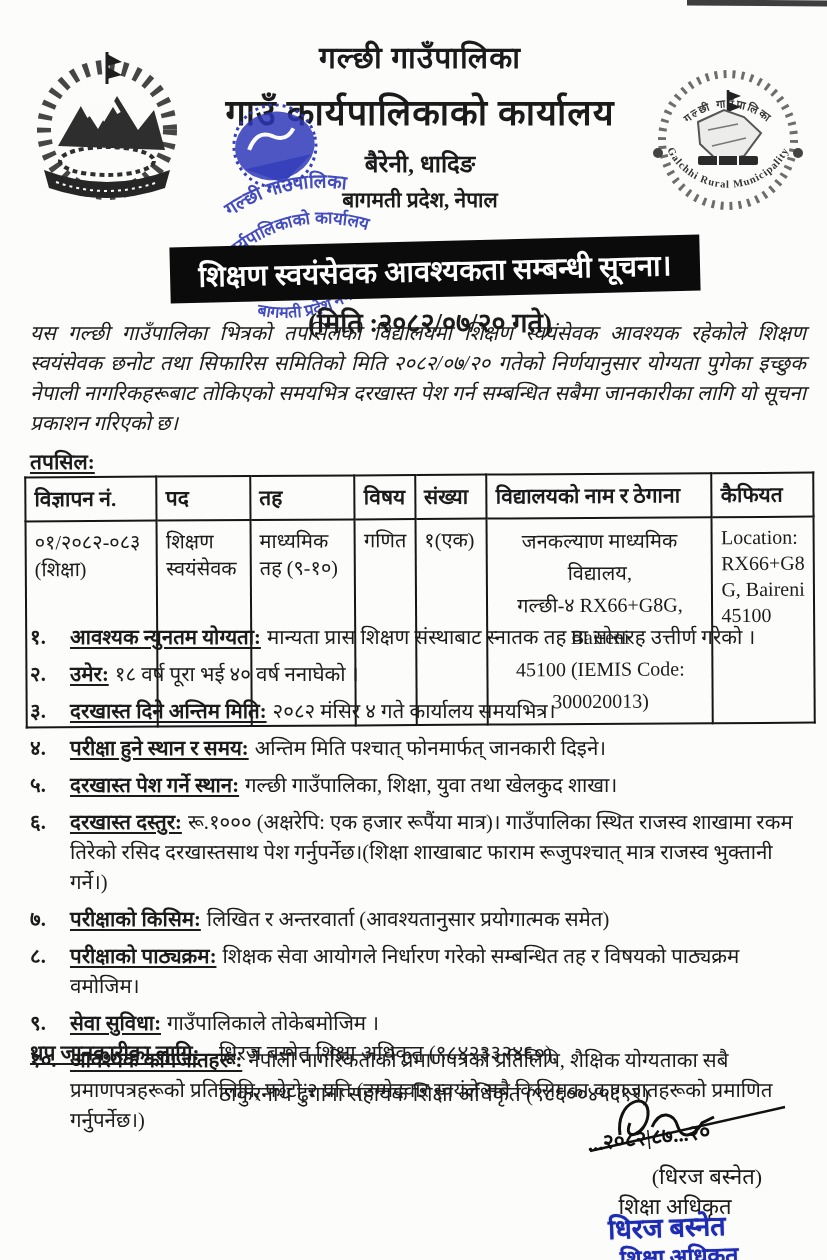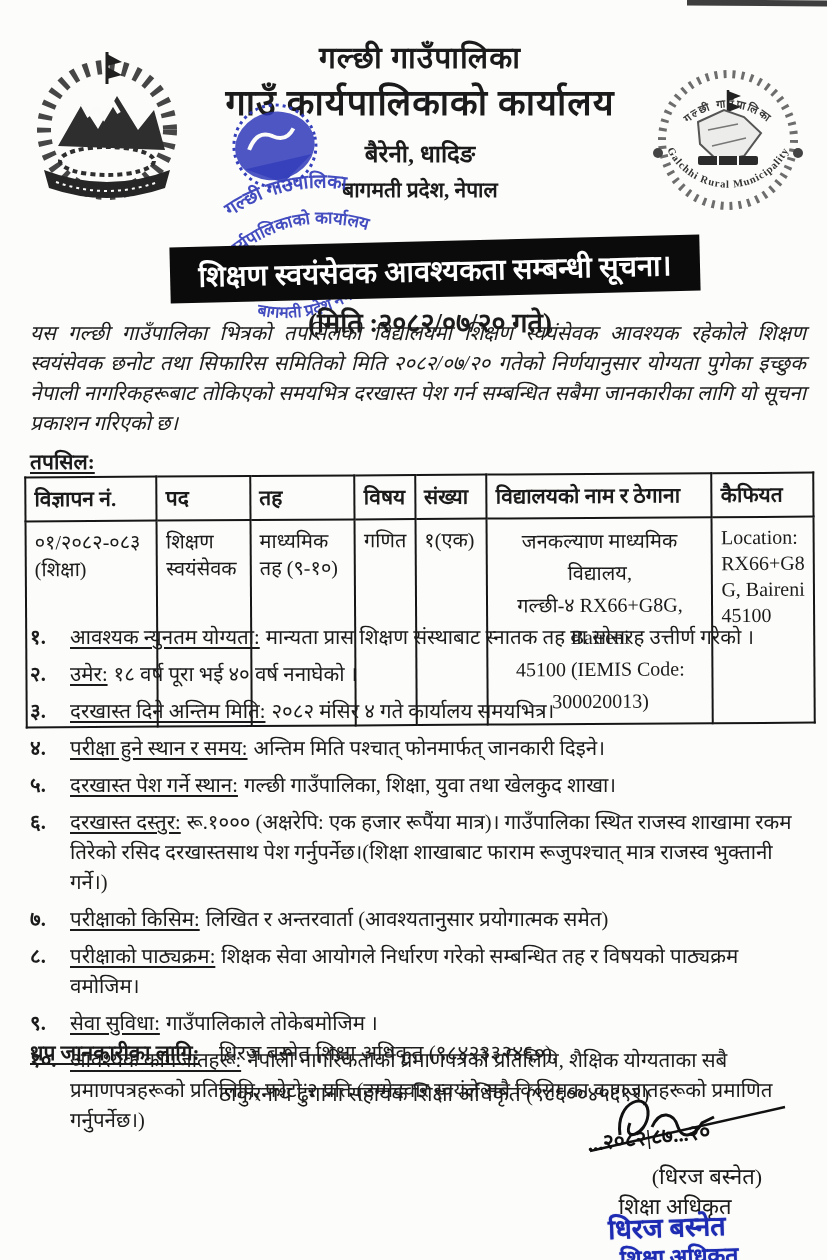--- a/index.html
+++ b/index.html
@@ -6,21 +6,21 @@
   .page{
     position:relative; width:827px; height:1260px; margin:0 auto;
     background:#fcfcfa; overflow:hidden;
     font-family:"Liberation Serif","DejaVu Serif",serif;
     color:#1b1b1b;
   }
   .scan-strip{position:absolute;top:0;right:0;width:140px;height:6px;background:#1c1c1c;transform:rotate(.4deg);opacity:.85;}
   
   .hdr-center{position:absolute;left:140px;top:36px;width:560px;text-align:center;}
   .muni{font-size:30px;font-weight:700;letter-spacing:1px;}
-  .office{font-size:36px;font-weight:700;margin-top:0;letter-spacing:1px;}
+  .office{font-size:36px;font-weight:700;margin-top:10px;letter-spacing:1px;}
   .addr{font-size:24px;font-weight:700;margin-top:10px;}
   .prov{font-size:21px;font-weight:700;margin-top:6px;}
   .emblem-left{position:absolute;left:26px;top:50px;}
   .logo-right{position:absolute;left:648px;top:60px;}
   .stamp{position:absolute;left:186px;top:100px;opacity:.95;pointer-events:none;}
   
   .banner{position:absolute;left:170px;top:241px;width:530px;height:56px;background:#0b0b0b;
     transform:rotate(-1.4deg);display:flex;align-items:center;justify-content:center;}
   .banner span{color:#fff;font-size:29px;font-weight:700;white-space:nowrap;}
   .date-line{position:absolute;left:60px;top:303px;width:740px;text-align:center;font-size:27px;font-weight:700;}
@@ -31,21 +31,21 @@
   table.sched{position:absolute;left:25px;top:474px;width:790px;border-collapse:collapse;transform:rotate(-.35deg);}
   table.sched th,table.sched td{border:2px solid #161616;vertical-align:top;padding:6px 8px;}
   table.sched th{font-size:21px;font-weight:700;text-align:left;height:30px;}
   table.sched td{font-size:20px;height:100px;}
   .c-school{text-align:center;line-height:32px;}
   .c-remarks{font-family:"Liberation Serif",serif;font-size:18px;line-height:26px;}
   
   .items{position:absolute;left:30px;top:622px;width:782px;font-size:20.5px;line-height:30px;}
   .item{position:relative;padding-left:40px;margin-bottom:7px;}
   .item .num{position:absolute;left:0;top:0;font-weight:700;}
-  .item .lbl{font-weight:400;text-decoration:underline;text-underline-offset:3px;margin-right:6px;}
+  .item .lbl{font-weight:700;text-decoration:underline;text-underline-offset:3px;margin-right:6px;}
   
   .contact{position:absolute;left:30px;top:1038px;width:780px;font-size:21px;}
   .contact .lbl{font-weight:700;text-decoration:underline;text-underline-offset:3px;margin-right:14px;}
   .contact-lines{display:inline-block;vertical-align:top;}
   .contact-lines div:nth-child(2){margin-top:13px;}
   
   .sig-svg{position:absolute;left:560px;top:1085px;}
   .sig-name{position:absolute;left:607px;top:1160px;width:200px;text-align:center;font-size:22px;}
   .sig-title{position:absolute;left:575px;top:1190px;width:200px;text-align:center;font-size:22px;}
   .stamp-name{position:absolute;left:608px;top:1208px;font-size:27px;font-weight:700;color:#1d2cb2;transform:rotate(-2deg);text-shadow:0 0 1px rgba(29,44,178,.6);}

